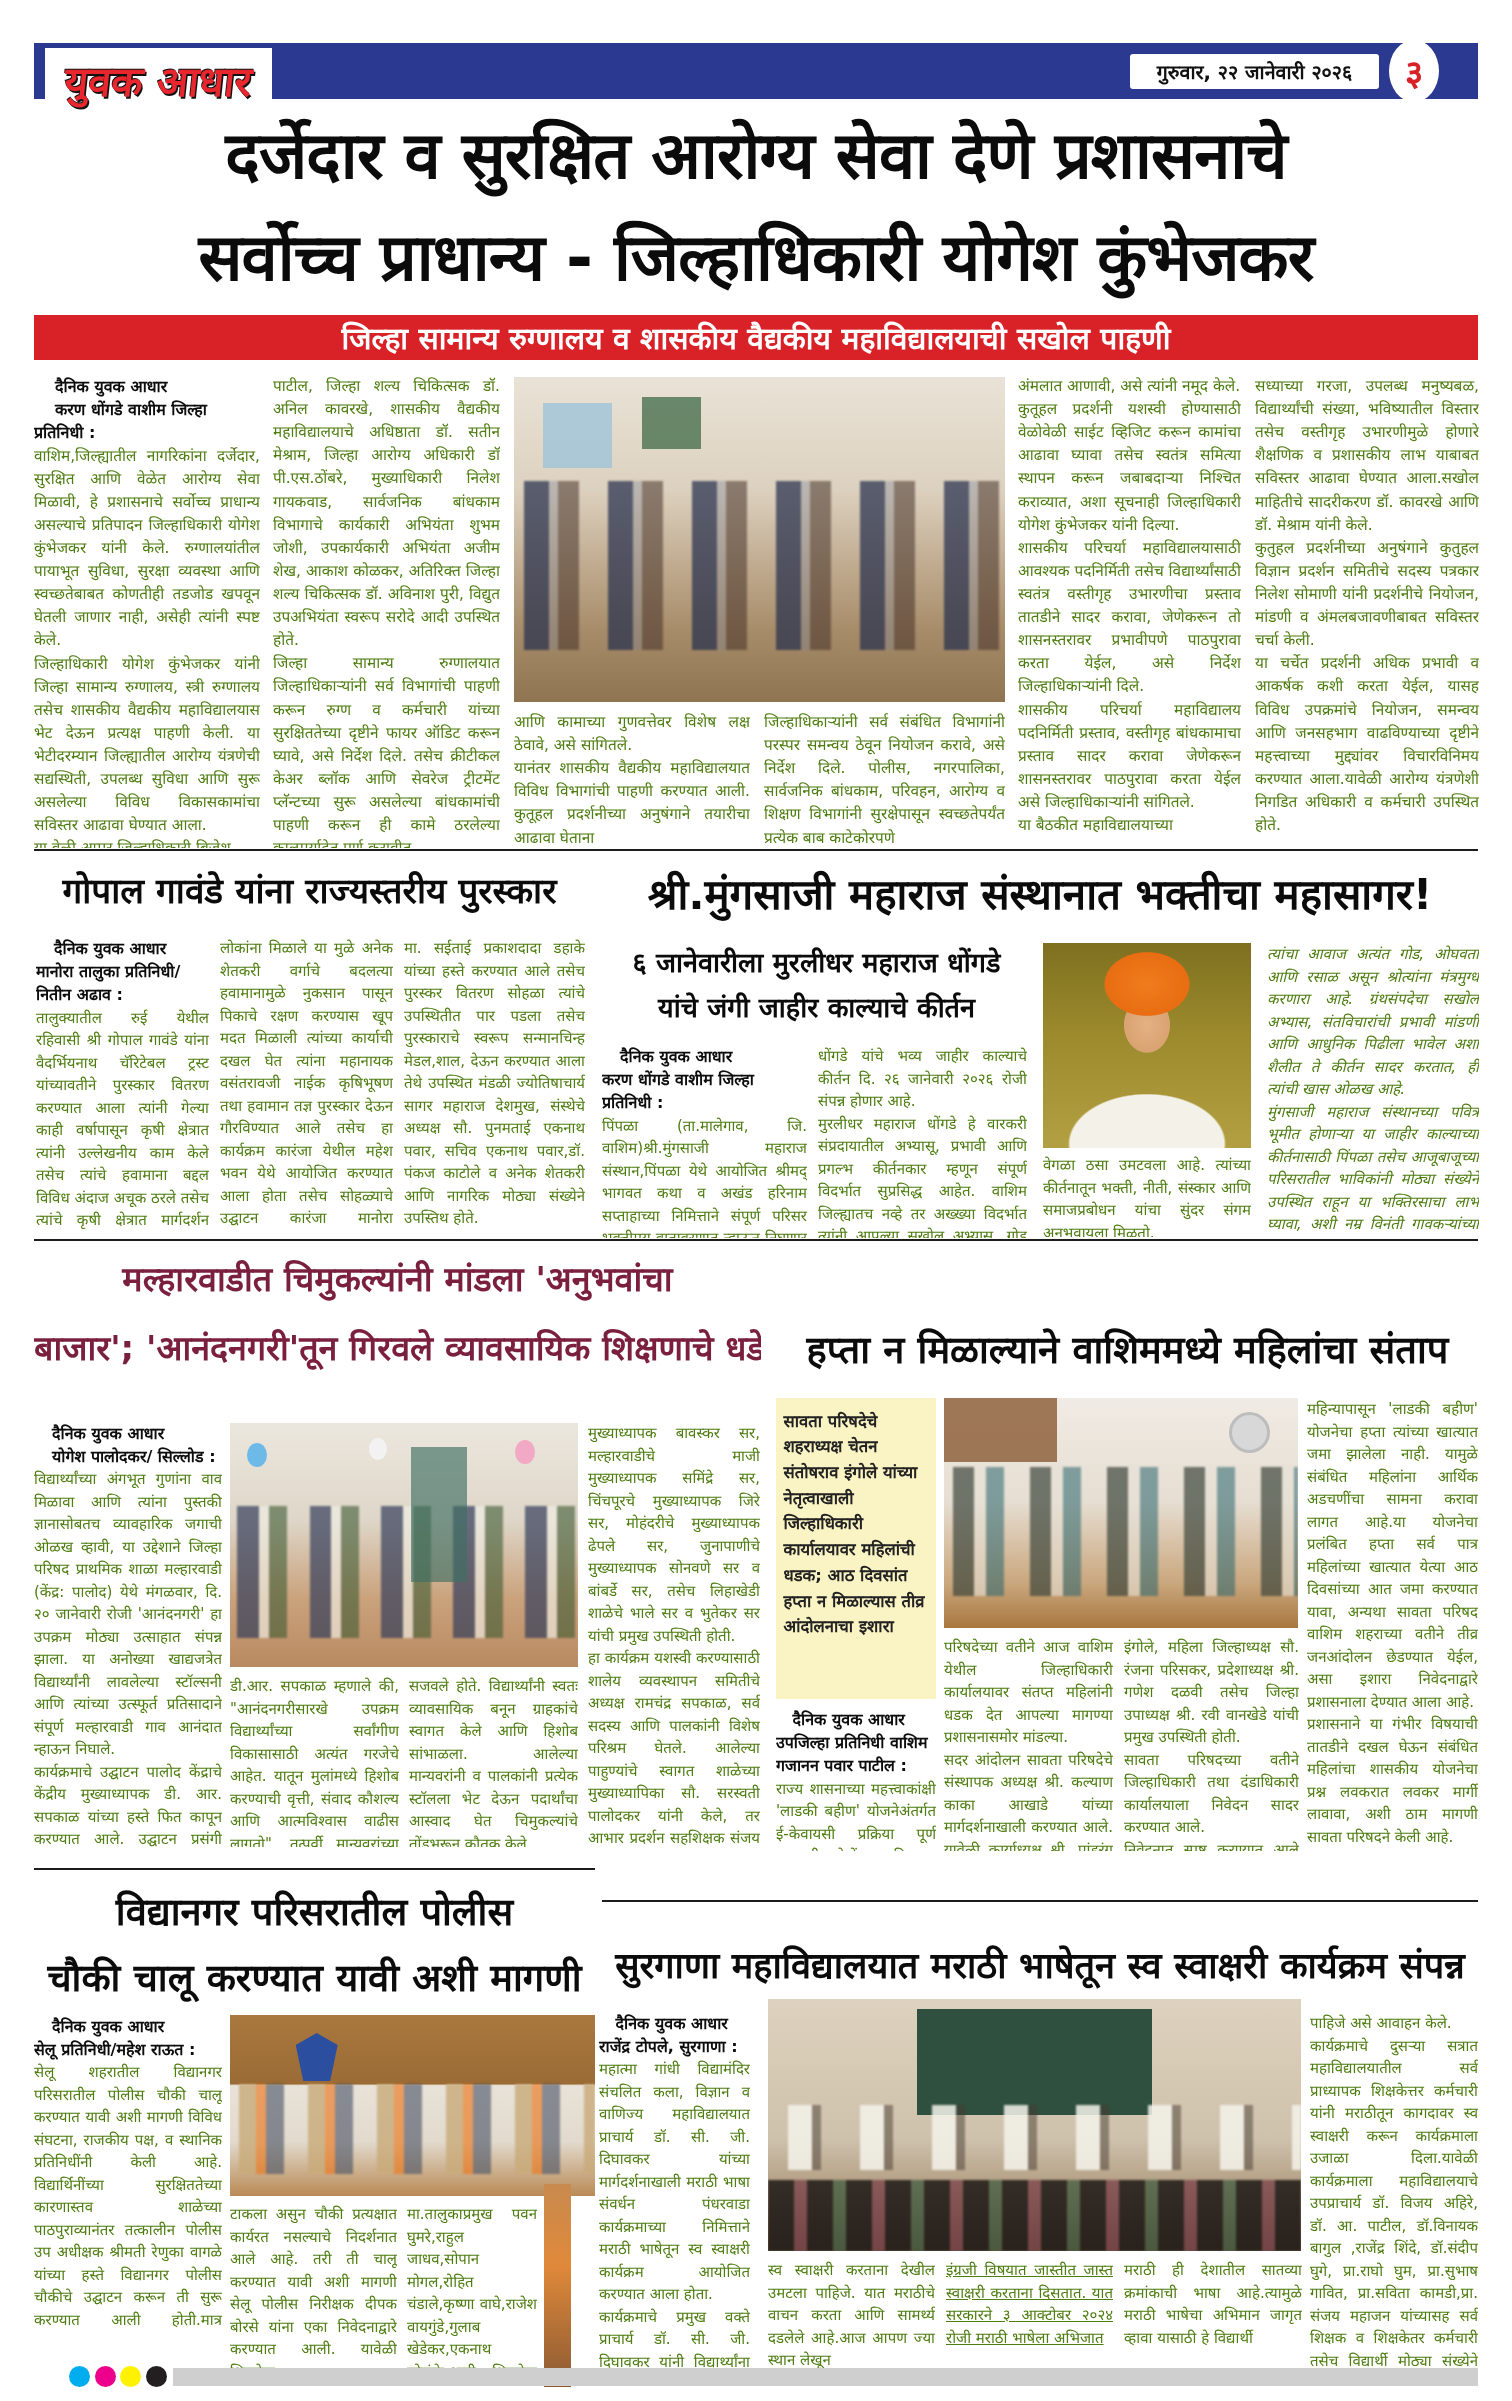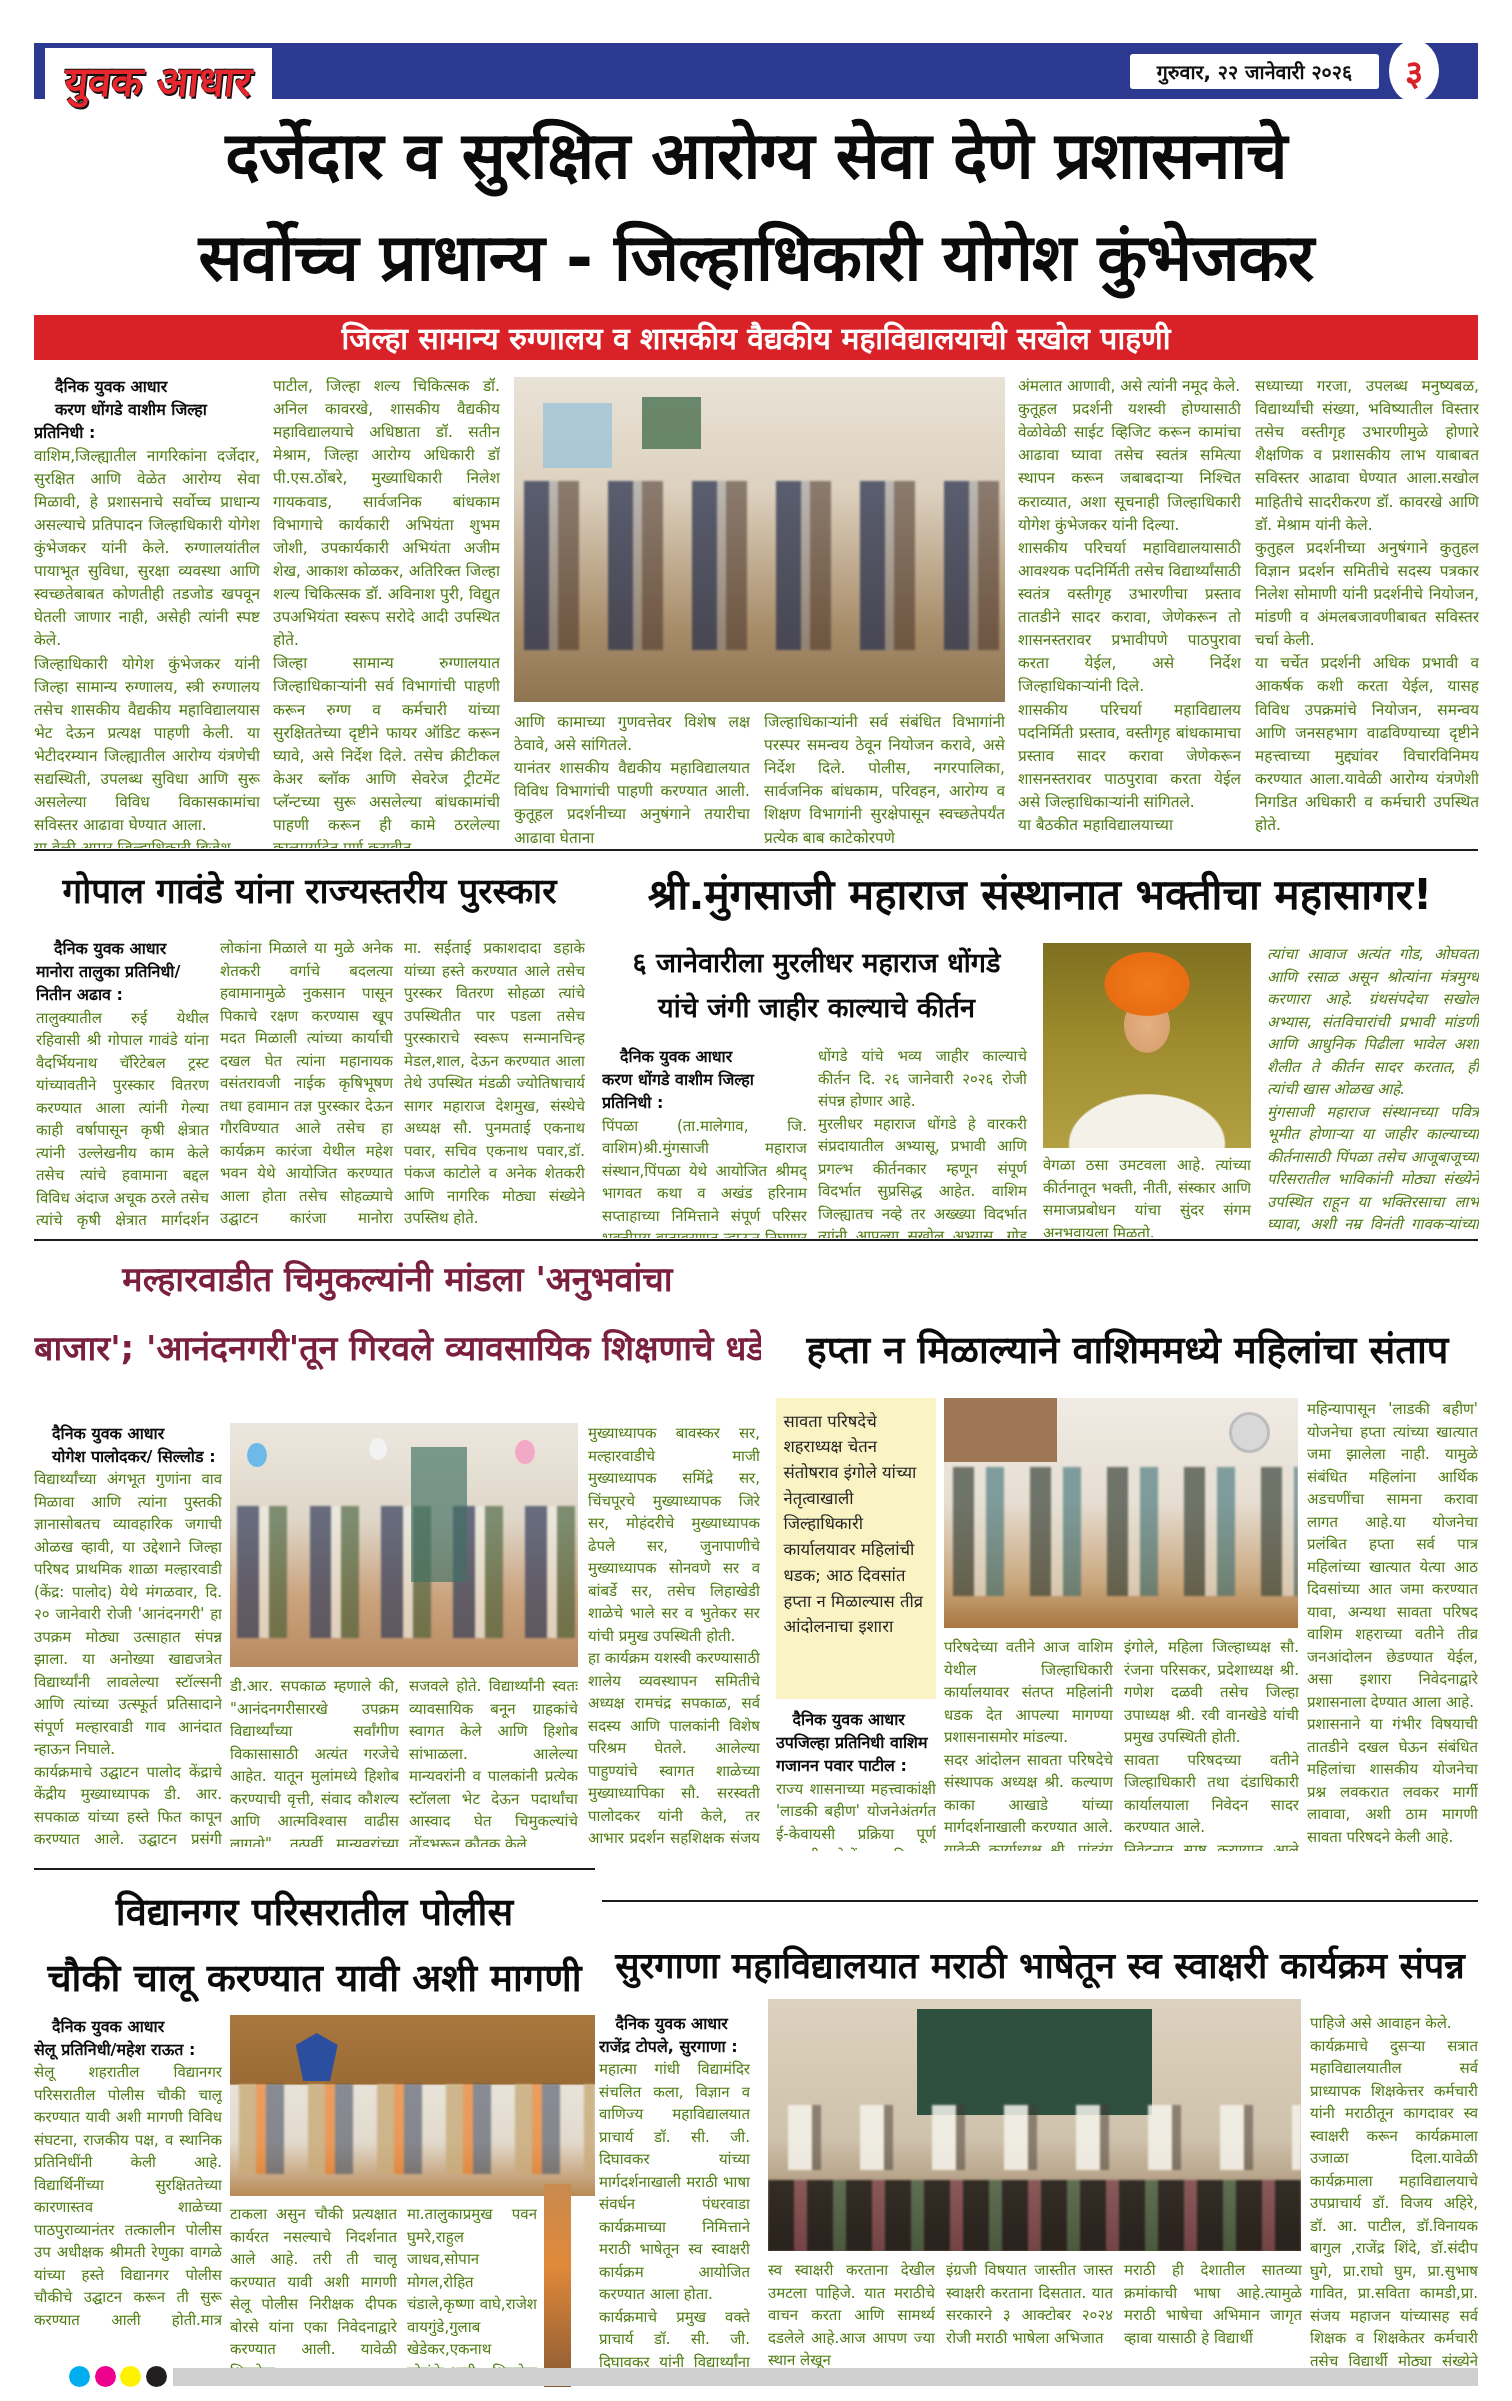--- a/index.html
+++ b/index.html
@@ -113,21 +113,21 @@
   <div class="abs col" style="left:230px;top:1675px;width:169px;height:172px;font-size:15px;">डी.आर. सपकाळ म्हणाले की, "आनंदनगरीसारखे उपक्रम विद्यार्थ्यांच्या सर्वांगीण विकासासाठी अत्यंत गरजेचे आहेत. यातून मुलांमध्ये हिशोब करण्याची वृत्ती, संवाद कौशल्य आणि आत्मविश्वास वाढीस लागतो". तत्पूर्वी मान्यवरांच्या हस्ते सरस्वती पूजन करण्यात आले.
 शाळेच्या प्रांगणात विद्यार्थ्यांनी पाणीपुरी, भेळ, वडापाव अशा विविध खाद्यपदार्थांचे आकर्षक स्टॉल्स</div>
   <div class="abs col" style="left:409px;top:1675px;width:169px;height:172px;font-size:15px;">सजवले होते. विद्यार्थ्यांनी स्वतः व्यावसायिक बनून ग्राहकांचे स्वागत केले आणि हिशोब सांभाळला. आलेल्या मान्यवरांनी व पालकांनी प्रत्येक स्टॉलला भेट देऊन पदार्थांचा आस्वाद घेत चिमुकल्यांचे तोंडभरून कौतुक केले.
 या सोहळ्यासाठी पालोद परिसरातील शिक्षण क्षेत्रातील दिग्गजांची उपस्थिती लाभली. यात पालोदवाडीचे मुख्याध्यापक बागुल सर, चव्हाण सर, सारोळा शाळेचे</div>
   <div class="abs col" style="left:588px;top:1422px;width:172px;height:425px;font-size:15px;">मुख्याध्यापक बावस्कर सर, मल्हारवाडीचे माजी मुख्याध्यापक समिंद्रे सर, चिंचपूरचे मुख्याध्यापक जिरे सर, मोहंदरीचे मुख्याध्यापक ढेपले सर, जुनापाणीचे मुख्याध्यापक सोनवणे सर व बांबर्डे सर, तसेच लिहाखेडी शाळेचे भाले सर व भुतेकर सर यांची प्रमुख उपस्थिती होती.
 हा कार्यक्रम यशस्वी करण्यासाठी शालेय व्यवस्थापन समितीचे अध्यक्ष रामचंद्र सपकाळ, सर्व सदस्य आणि पालकांनी विशेष परिश्रम घेतले. आलेल्या पाहुण्यांचे स्वागत शाळेच्या मुख्याध्यापिका सौ. सरस्वती पालोदकर यांनी केले, तर आभार प्रदर्शन सहशिक्षक संजय मोरे यांनी मानले. या उपक्रमाचे संपूर्ण परिसरातून कौतुक होत आहे.</div>
 
   <div class="abs sec-title" style="left:776px;top:1322px;width:703px;height:59px;font-size:38px;">हप्ता न मिळाल्याने वाशिममध्ये महिलांचा संताप</div>
 
   <div class="abs" style="left:776px;top:1398px;width:160px;height:301px;background:#faf3c3;padding:10.5px 7.5px;box-sizing:border-box;overflow:hidden;">
-    <div style="font-weight:400;font-size:16.6px;line-height:1.55;color:#222;white-space:pre-line;">सावता परिषदेचे शहराध्यक्ष चेतन संतोषराव इंगोले यांच्या नेतृत्वाखाली जिल्हाधिकारी कार्यालयावर महिलांची धडक; आठ दिवसांत हप्ता न मिळाल्यास तीव्र आंदोलनाचा इशारा</div>
+    <div style="font-weight:700;font-size:16.6px;line-height:1.55;color:#222;white-space:pre-line;">सावता परिषदेचे शहराध्यक्ष चेतन संतोषराव इंगोले यांच्या नेतृत्वाखाली जिल्हाधिकारी कार्यालयावर महिलांची धडक; आठ दिवसांत हप्ता न मिळाल्यास तीव्र आंदोलनाचा इशारा</div>
   </div>
 
   <div class="abs photo" style="left:944px;top:1398px;width:354px;height:230px;background:linear-gradient(180deg,#f0ebe4 0%,#e6ded2 45%,#caa87f 80%,#a9773f 100%);">
     <div class="figband" style="top:30%;height:56%;background:repeating-linear-gradient(90deg,transparent 0 9px,rgba(60,70,60,0.7) 9px 30px,rgba(230,225,215,0.6) 30px 42px,rgba(40,100,110,0.55) 42px 60px,transparent 60px 77px);"></div>
     <div class="abs" style="left:0;top:0;width:32%;height:28%;background:#8a5a33;opacity:.8;"></div>
     <div class="abs" style="right:8%;top:6%;width:35px;height:35px;border-radius:50%;background:#d8d8d8;border:3px solid #bdbdbd;"></div>
   </div>
   <div class="abs col" style="left:944px;top:1636px;width:169px;height:215px;font-size:15px;">परिषदेच्या वतीने आज वाशिम येथील जिल्हाधिकारी कार्यालयावर संतप्त महिलांनी धडक देत आपल्या मागण्या प्रशासनासमोर मांडल्या.
 सदर आंदोलन सावता परिषदेचे संस्थापक अध्यक्ष श्री. कल्याण काका आखाडे यांच्या मार्गदर्शनाखाली करण्यात आले. यावेळी कार्याध्यक्ष श्री. पांडुरंग रामचंद्र काठोळे, जिल्हाध्यक्ष (वाशिम) श्री. विलास विश्वनाथ ढगे, शहराध्यक्ष श्री. चेतन संतोषराव</div>
   <div class="abs col" style="left:1124px;top:1636px;width:175px;height:215px;font-size:15px;">इंगोले, महिला जिल्हाध्यक्ष सौ. रंजना परिसकर, प्रदेशाध्यक्ष श्री. गणेश दळवी तसेच जिल्हा उपाध्यक्ष श्री. रवी वानखेडे यांची प्रमुख उपस्थिती होती.
@@ -168,21 +168,21 @@
     <div class="col" style="font-size:15px;">महात्मा गांधी विद्यामंदिर संचलित कला, विज्ञान व वाणिज्य महाविद्यालयात प्राचार्य डॉ. सी. जी. दिघावकर यांच्या मार्गदर्शनाखाली मराठी भाषा संवर्धन पंधरवाडा कार्यक्रमाच्या निमित्ताने मराठी भाषेतून स्व स्वाक्षरी कार्यक्रम आयोजित करण्यात आला होता.
 कार्यक्रमाचे प्रमुख वक्ते प्राचार्य डॉ. सी. जी. दिघावकर यांनी विद्यार्थ्यांना मार्गदर्शन करताना मराठी भाषेचे जतन व संवर्धन केले</div>
   </div>
 
   <div class="abs photo" style="left:768px;top:1999px;width:533px;height:252px;background:linear-gradient(180deg,#ddd2bf 0%,#d6c9b4 30%,#cfc2ad 55%,#b9a68c 70%,#6b5846 100%);">
     <div class="abs" style="left:28%;top:4%;width:44%;height:42%;background:#2f4f3f;"></div>
     <div class="figband" style="top:42%;height:26%;background:repeating-linear-gradient(90deg,transparent 0 19.6px,rgba(245,243,235,0.85) 19.6px 44px,rgba(70,60,50,0.5) 44px 53px,transparent 53px 72px);"></div>
     <div class="figband" style="top:72%;height:28%;background:repeating-linear-gradient(90deg,rgba(30,25,22,0.85) 0 25.6px,rgba(120,60,70,0.7) 25.6px 39px,rgba(30,25,22,0.85) 39px 65px,rgba(60,90,60,0.7) 65px 78px);"></div>
   </div>
   <div class="abs col" style="left:768px;top:2259px;width:167px;height:127px;font-size:15px;">स्व स्वाक्षरी करताना देखील उमटला पाहिजे. यात मराठीचे वाचन करता आणि सामर्थ्य दडलेले आहे.आज आपण ज्या स्थान लेखून</div>
-  <div class="abs col" style="left:946px;top:2259px;width:167px;height:127px;font-size:15px;">इंग्रजी विषयात जास्तीत जास्त स्वाक्षरी करताना दिसतात. यात सरकारने ३ आक्टोबर २०२४ रोजी मराठी भाषेला अभिजात</div>
+  <div class="abs col" style="left:946px;top:2259px;width:167px;height:127px;font-size:15px;text-decoration:underline;">इंग्रजी विषयात जास्तीत जास्त स्वाक्षरी करताना दिसतात. यात सरकारने ३ आक्टोबर २०२४ रोजी मराठी भाषेला अभिजात</div>
   <div class="abs col" style="left:1124px;top:2259px;width:178px;height:127px;font-size:15px;">मराठी ही देशातील सातव्या क्रमांकाची भाषा आहे.त्यामुळे मराठी भाषेचा अभिमान जागृत व्हावा यासाठी हे विद्यार्थी</div>
   <div class="abs col" style="left:1310px;top:2012px;width:168px;height:374px;font-size:15px;">पाहिजे असे आवाहन केले.
 कार्यक्रमाचे दुसऱ्या सत्रात महाविद्यालयातील सर्व प्राध्यापक शिक्षकेत्तर कर्मचारी यांनी मराठीतून कागदावर स्व स्वाक्षरी करून कार्यक्रमाला उजाळा दिला.यावेळी कार्यक्रमाला महाविद्यालयाचे उपप्राचार्य डॉ. विजय अहिरे, डॉ. आ. पाटील, डॉ.विनायक बागुल ,राजेंद्र शिंदे, डॉ.संदीप घुगे, प्रा.राघो घुम, प्रा.सुभाष गावित, प्रा.सविता कामडी,प्रा. संजय महाजन यांच्यासह सर्व शिक्षक व शिक्षकेतर कर्मचारी तसेच विद्यार्थी मोठ्या संख्येने उपस्थित होते.</div>
 
   <div class="abs" style="left:173px;top:2368px;width:1305px;height:18px;background:#cfcfcf;"></div>
   <div class="abs" style="left:69px;top:2366px;width:21px;height:21px;border-radius:50%;background:#00aeef;"></div>
   <div class="abs" style="left:95px;top:2366px;width:21px;height:21px;border-radius:50%;background:#ec008c;"></div>
   <div class="abs" style="left:120px;top:2366px;width:21px;height:21px;border-radius:50%;background:#fff200;"></div>
   <div class="abs" style="left:146px;top:2366px;width:21px;height:21px;border-radius:50%;background:#231f20;"></div>
 

